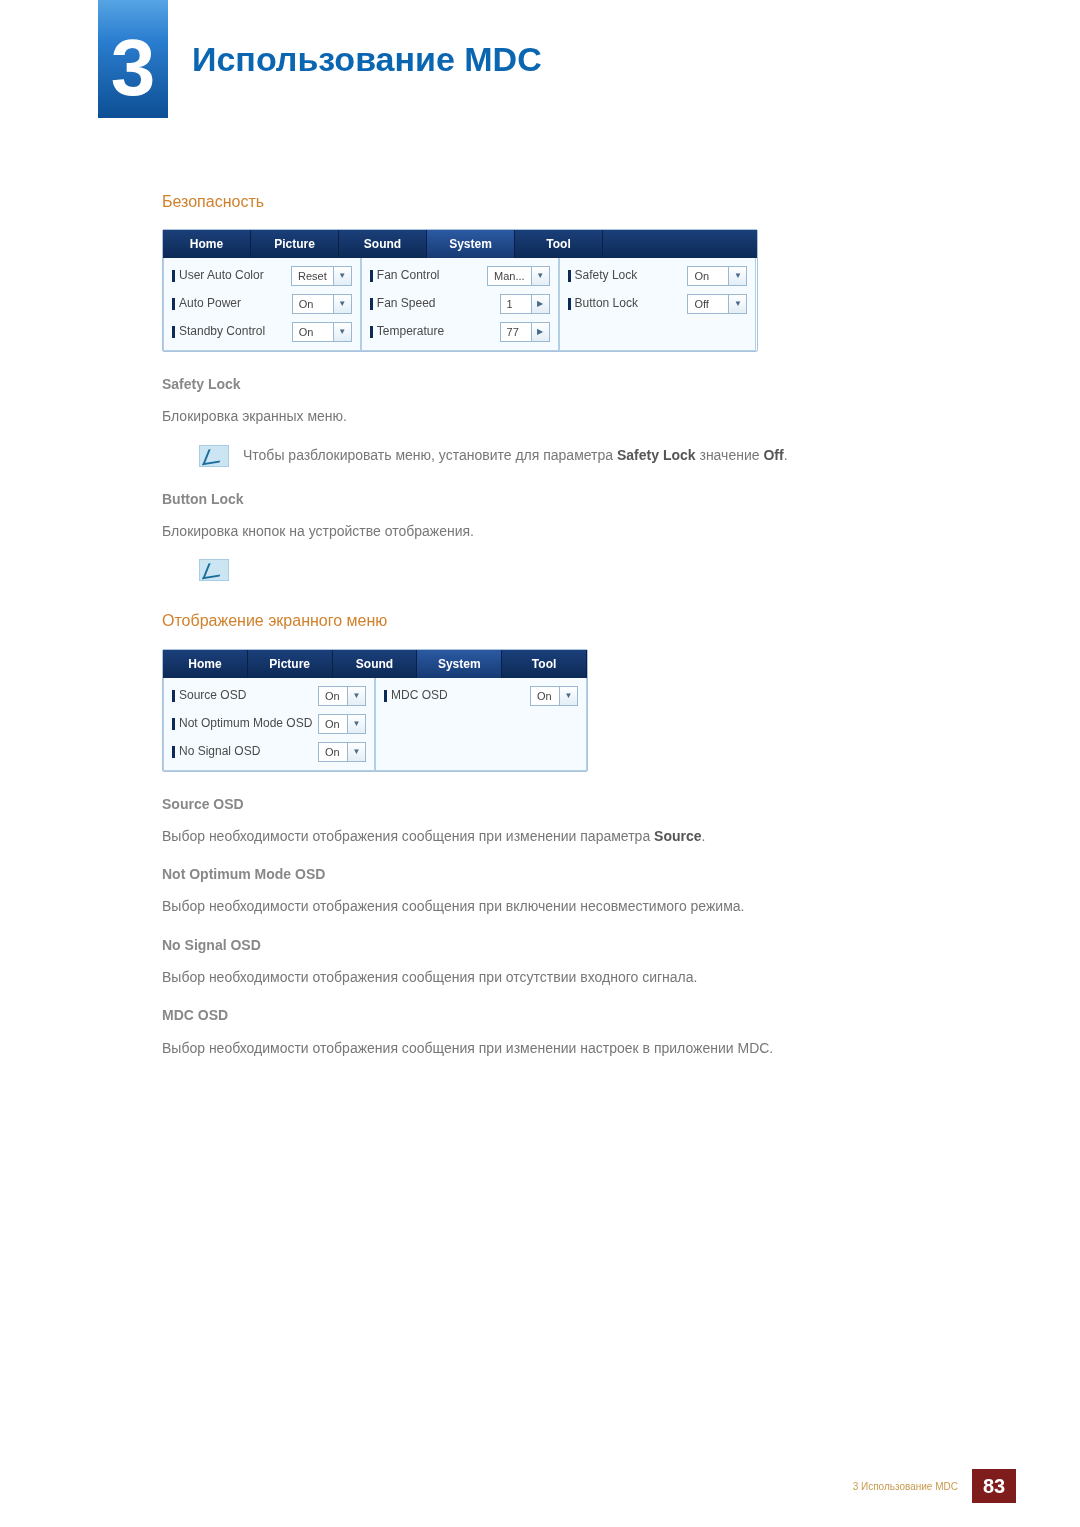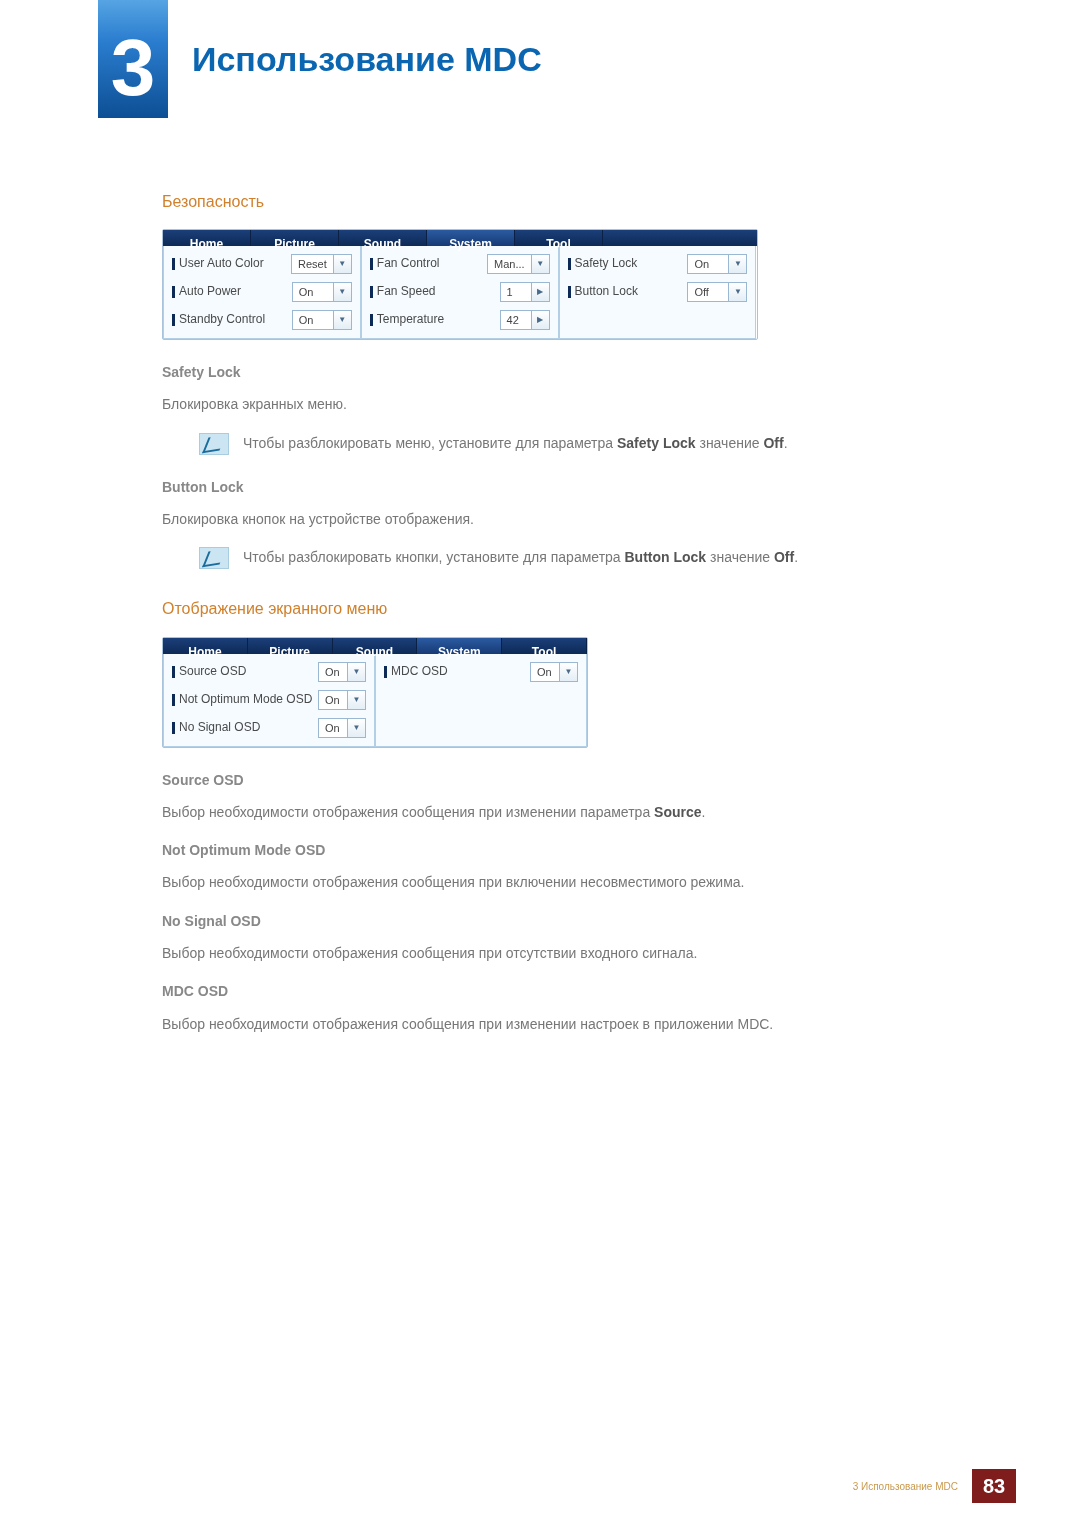--- a/index.html
+++ b/index.html
@@ -50,21 +50,21 @@
   }
   .panel {
     border: 1px solid #a9c3dc;
     border-radius: 2px;
     background: #fff;
     margin-bottom: 22px;
   }
   .tabbar {
     display: flex;
     background: linear-gradient(#1b3f7a,#0d2a56);
-    height: 16px;
+    height: 28px;
   }
   .tab {
     width: 88px;
     text-align: center;
     font-size: 12px;
     font-weight: bold;
     color: #fff;
     line-height: 28px;
     border-right: 1px solid #0a2145;
     position: relative;
@@ -247,21 +247,21 @@
               <span class="ddval" style="min-width:32px">1</span>
               <span class="spbtn">▶</span>
             </span>
         </div>
         <div class="row">
           <span class="lab">
               <span class="tick"></span>
               <span>Temperature</span>
             </span>
           <span class="ddrow">
-              <span class="ddval" style="min-width:32px">42</span>
+              <span class="ddval" style="min-width:32px">77</span>
               <span class="spbtn">▶</span>
             </span>
         </div>
       </div>
       <div class="colblock wide">
         <div class="row">
           <span class="lab">
               <span class="tick"></span>
               <span>Safety Lock</span>
             </span>
@@ -290,23 +290,20 @@
     <div class="noteicon"></div>
     <p>
       <span>Чтобы разблокировать меню, установите для параметра </span><b>Safety Lock</b><span> значение </span><b>Off</b><span>.</span>
     </p>
   </div>
 
   <h3 class="sub">Button Lock</h3>
   <p class="body">Блокировка кнопок на устройстве отображения.</p>
   <div class="note">
     <div class="noteicon"></div>
-    <p>
-      <span>Чтобы разблокировать кнопки, установите для параметра </span><b>Button Lock</b><span> значение </span><b>Off</b><span>.</span>
-    </p>
   </div>
 
   <h2 class="orange" style="margin-top:28px">Отображение экранного меню</h2>
 
   <div class="panel" style="width:426px">
     <div class="tabbar">
       <div class="tab" style="width:85px">Home</div>
       <div class="tab" style="width:85px">Picture</div>
       <div class="tab" style="width:85px">Sound</div>
       <div class="tab active" style="width:85px">System</div>

